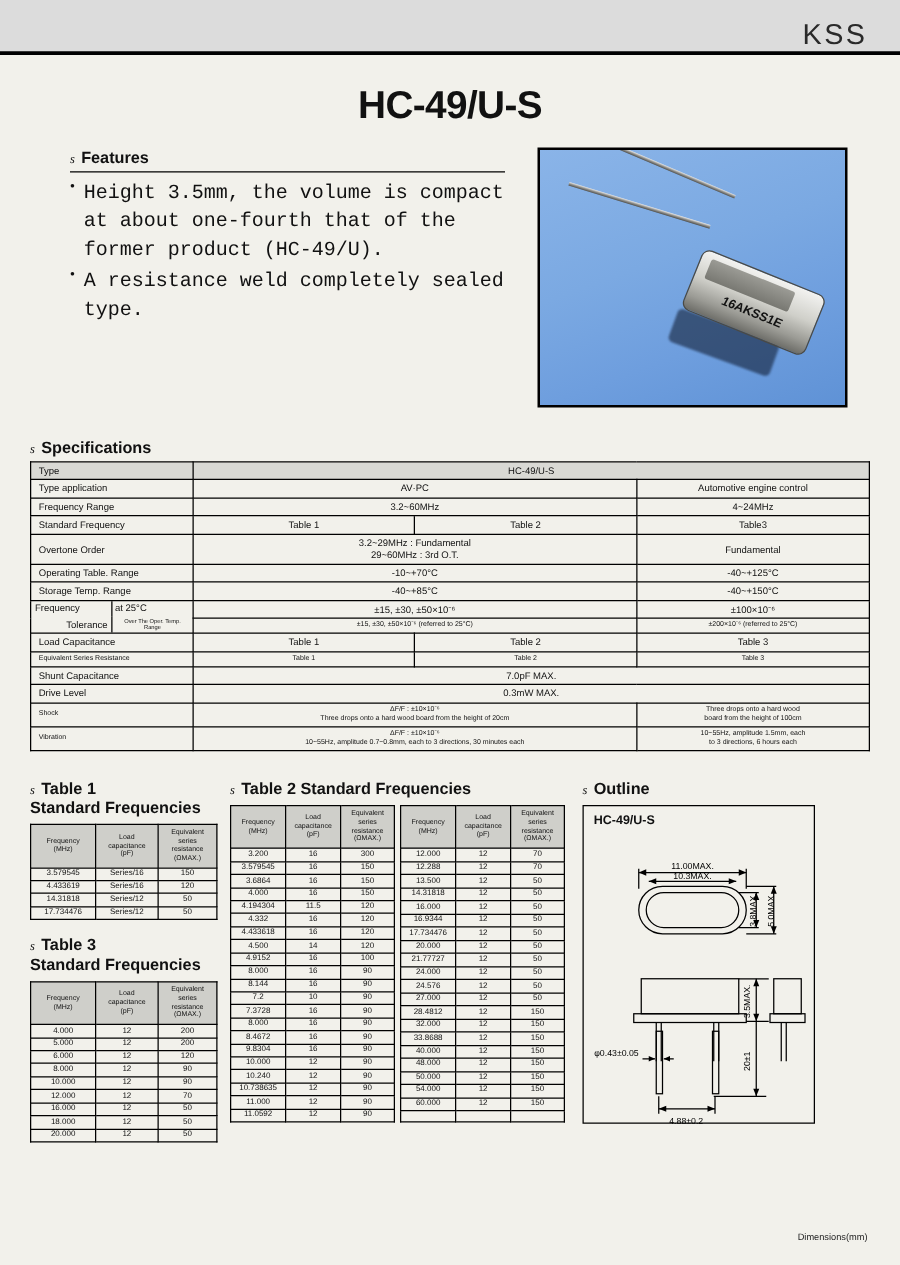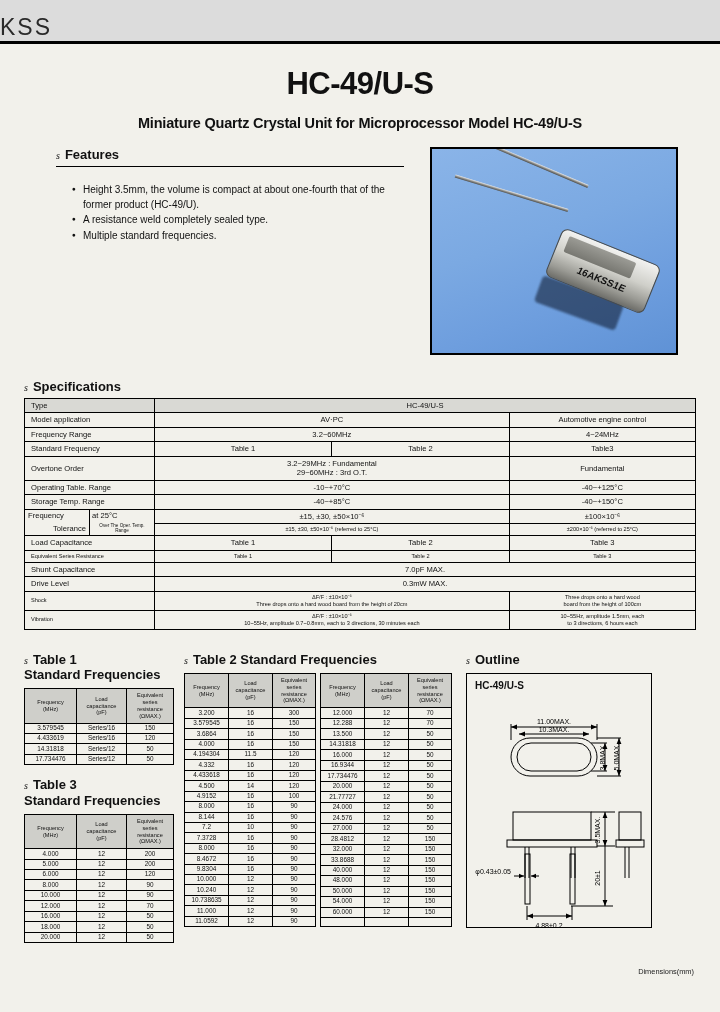--- a/index.html
+++ b/index.html
@@ -9,21 +9,21 @@
     background:#f2f1eb;
     font-family:"Liberation Sans", sans-serif;
     color:#111;
     overflow:hidden;
     position:relative;
   }
   
   .topband{
     height:44px; background:#dcdcdc;
     border-bottom:3px solid #000;
-    display:flex; align-items:flex-end; 
+    display:flex; align-items:flex-end; justify-content:flex-end;
     padding:0 26px 2px 0;
   }
   .brand{
     font-size:23px; font-weight:400; letter-spacing:2px;
     color:#2a2a2a; line-height:1;
     font-family:"Liberation Sans", sans-serif;
   }
   .page{ padding:0 24px; }
 
   .maintitle{
@@ -42,21 +42,21 @@
   }
   .sechead .sq{
     font-family:"Liberation Serif", serif;
     font-style:italic; font-size:10px; font-weight:normal;
   }
 
   
   .features-wrap{ margin-top:16px; padding-left:32px; display:flex; }
   .features-col{ width:360px; }
   .feat-rule{ border-top:1px solid #000; margin:2px 0 5px 0; width:348px;}
-  ul.feats{ list-style:none; margin:16px; padding:0; font-size:10px; line-height:1.45; }
+  ul.feats{ list-style:none; margin:0; padding:0; font-size:16px; line-height:1.45;font-family:Liberation Mono, monospace; }
   ul.feats li{ position:relative; padding-left:11px; margin-bottom:1px; }
   ul.feats li:before{
     content:"\25CF"; position:absolute; left:0; top:0; font-size:6.5px; line-height:1.9;
   }
 
   
   .photo{
     width:248px; height:208px; margin-left:14px;
     border:2px solid #000;
     background:linear-gradient(160deg,#8ab4e8 0%,#7ba9e2 42%,#6e9ede 70%,#5f92d6 100%);
@@ -130,46 +130,44 @@
   .t2-pair{ display:flex; gap:4px; margin-top:6px; }
 
   
   .outline-box{
     border:1px solid #000; width:186px; height:255px; margin-top:6px;
     position:relative; background:#f2f1eb;
   }
   .outline-title{ font-size:10px; font-weight:bold; margin:6px 0 0 8px; }
   .ol-svg{ position:absolute; left:0; top:20px; }
   .footnote{
-    position:absolute; right:26px; bottom:36px; font-size:7.4px; color:#222;
+    position:absolute; right:26px; bottom:18px; font-size:7.4px; color:#222;
   }
 </style>
 </head>
 <body>
 
 <div class="topband">
   <div class="brand">KSS</div>
 </div>
 
 <div class="page">
 
   <h1 class="maintitle">HC-49/U-S</h1>
-  <div class="subtitle">Miniature Quartz Crystal Unit for Microprocessor Model HC-49/U-S</div>
 
   <div class="features-wrap">
     <div class="features-col">
       <div class="sechead">
         <span class="sq">s</span>
         <span>Features</span>
       </div>
       <div class="feat-rule"></div>
       <ul class="feats" id="features-list">
           <li>Height 3.5mm, the volume is compact at about one-fourth that of the former product (HC-49/U).</li>
           <li>A resistance weld completely sealed type.</li>
-          <li>Multiple standard frequencies.</li>
         </ul>
     </div>
 
     <div class="photo">
       <div class="lead l1"></div>
       <div class="lead l2"></div>
       <div class="shadow"></div>
       <div class="xtal-body">
         <div class="xtal-window"></div>
         <div class="xtal-label">16AKSS1E</div>
@@ -182,21 +180,21 @@
       <span class="sq">s</span>
       <span>Specifications</span>
     </div>
     <table class="spec">
       <tbody id="spec-body">
           <tr>
             <td class="lbl hd">Type</td>
             <td colspan="3" class="hd">HC-49/U-S</td>
           </tr>
           <tr>
-            <td class="lbl">Model application</td>
+            <td class="lbl">Type application</td>
             <td colspan="2">AV·PC</td>
             <td colspan="1">Automotive engine control</td>
           </tr>
           <tr>
             <td class="lbl">Frequency Range</td>
             <td colspan="2">3.2~60MHz</td>
             <td colspan="1">4~24MHz</td>
           </tr>
           <tr>
             <td class="lbl">Standard Frequency</td>

